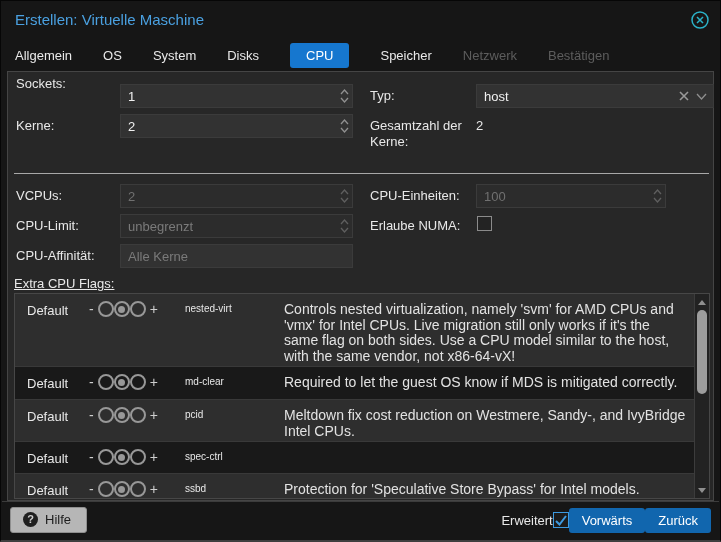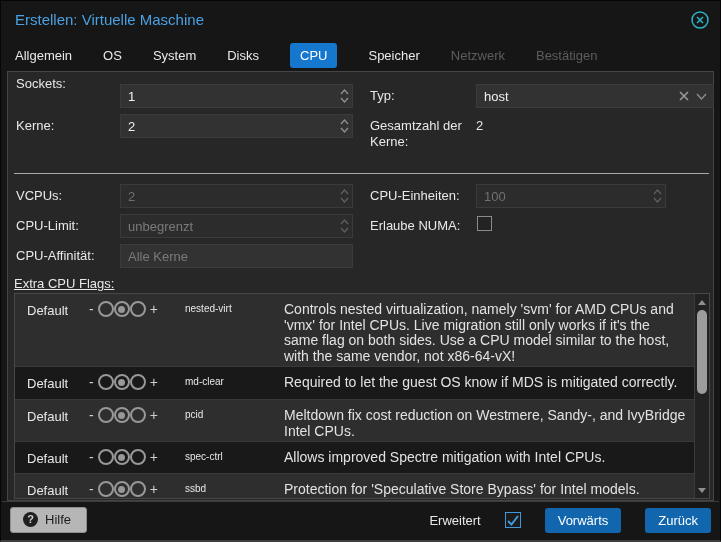--- a/index.html
+++ b/index.html
@@ -7,21 +7,21 @@
   .dialog { position:relative; width:721px; height:542px; background:#161616; border:1px solid #060606; border-bottom:2px solid #3f3f3f; overflow:hidden; }
 
   
   .titlebar { position:absolute; top:0; left:0; right:0; height:38px; }
   .title { position:absolute; left:14px; top:10px; font-size:15px; color:#4aa0e0; }
   .close-btn { position:absolute; right:10px; top:9px; width:20px; height:20px; cursor:pointer; }
 
   
   .tabbar { position:absolute; top:38px; left:14px; right:0; height:32px; display:flex; align-items:center; }
   .tab { font-size:13px; color:#e9e9e9; margin-right:31px; padding:5px 0; cursor:pointer; white-space:nowrap; }
-  .tab.active { background:#1677cf; color:#ffffff; padding:5px 10px; border-radius:3px; }
+  .tab.active { background:#1677cf; color:#ffffff; padding:5px 16px; border-radius:3px; }
   .tab.disabled { color:#5d5d5d; }
 
   
   .panel { position:absolute; top:70px; left:6px; right:6px; bottom:39px; background:#272727; border:1px solid #454545; }
   .lbl { position:absolute; font-size:13px; color:#e8e8e8; }
   .lbl.wrap { width:102px; line-height:16px; }
   .val { position:absolute; font-size:13px; color:#e8e8e8; }
 
   .field { position:absolute; height:24px; background:#323232; border:1px solid #3b3b3b; display:flex; align-items:center; }
   .field input { flex:1; min-width:0; background:transparent; border:none; outline:none; color:#f0f0f0; font-size:13px; font-family:inherit; padding:0 0 0 7px; }
@@ -57,21 +57,21 @@
   .sb-arrow.down { bottom:1px; }
   .tri-up { width:0; height:0; border-left:4px solid transparent; border-right:4px solid transparent; border-bottom:5px solid #8f8f8f; }
   .tri-down { width:0; height:0; border-left:4px solid transparent; border-right:4px solid transparent; border-top:5px solid #8f8f8f; }
   .sb-thumb { position:absolute; left:2px; width:10px; top:16px; height:84px; background:#9d9d9d; border-radius:6px; cursor:grab; }
 
   
   .footer { position:absolute; left:1px; right:1px; bottom:2px; height:37px; border-top:1px solid #3c3c3c; background:#161616; display:flex; align-items:center; padding:0 8px; }
   .help-btn { display:flex; align-items:center; gap:7px; background:#b6b6b6; border:1px solid #8f8f8f; border-radius:3px; padding:4px 15px 5px 12px; cursor:pointer; }
   .help-btn .glyph { width:15px; height:15px; border-radius:50%; background:#1f1f1f; color:#cfcfcf; font-size:11px; font-weight:bold; text-align:center; line-height:15px; }
   .help-btn .txt { font-size:13px; color:#1c1c1c; }
-  .foot-right { margin-left:auto; display:flex; align-items:center; gap:24px; }
+  .foot-right { margin-left:auto; display:flex; align-items:center; gap:0; }
   .adv-label { font-size:13px; color:#e8e8e8; }
   .adv-check { width:16px; height:16px; border:1px solid #3d9ae0; background:#1b1b1b; display:flex; align-items:center; justify-content:center; cursor:pointer; }
   .btn-blue { background:#1166ae; color:#ffffff; font-size:13px; font-family:inherit; border:none; border-radius:3px; padding:5px 13px; cursor:pointer; }
 </style>
 </head>
 <body>
 
 <div class="dialog">
 
   <div class="titlebar">
@@ -234,21 +234,20 @@
       <div class="frow even" style="height:32px;">
         <span class="c-default">Default</span>
         <span class="c-tri">
           <span class="tri-sign minus">-</span>
           <span class="radio"></span>
           <span class="radio sel"></span>
           <span class="radio"></span>
           <span class="tri-sign plus">+</span>
         </span>
         <span class="c-flag">spec-ctrl</span>
-        <span class="c-desc">Allows improved Spectre mitigation with Intel CPUs.</span>
       </div>
 
       <div class="frow odd" style="height:40px;">
         <span class="c-default">Default</span>
         <span class="c-tri">
           <span class="tri-sign minus">-</span>
           <span class="radio"></span>
           <span class="radio sel"></span>
           <span class="radio"></span>
           <span class="tri-sign plus">+</span>

